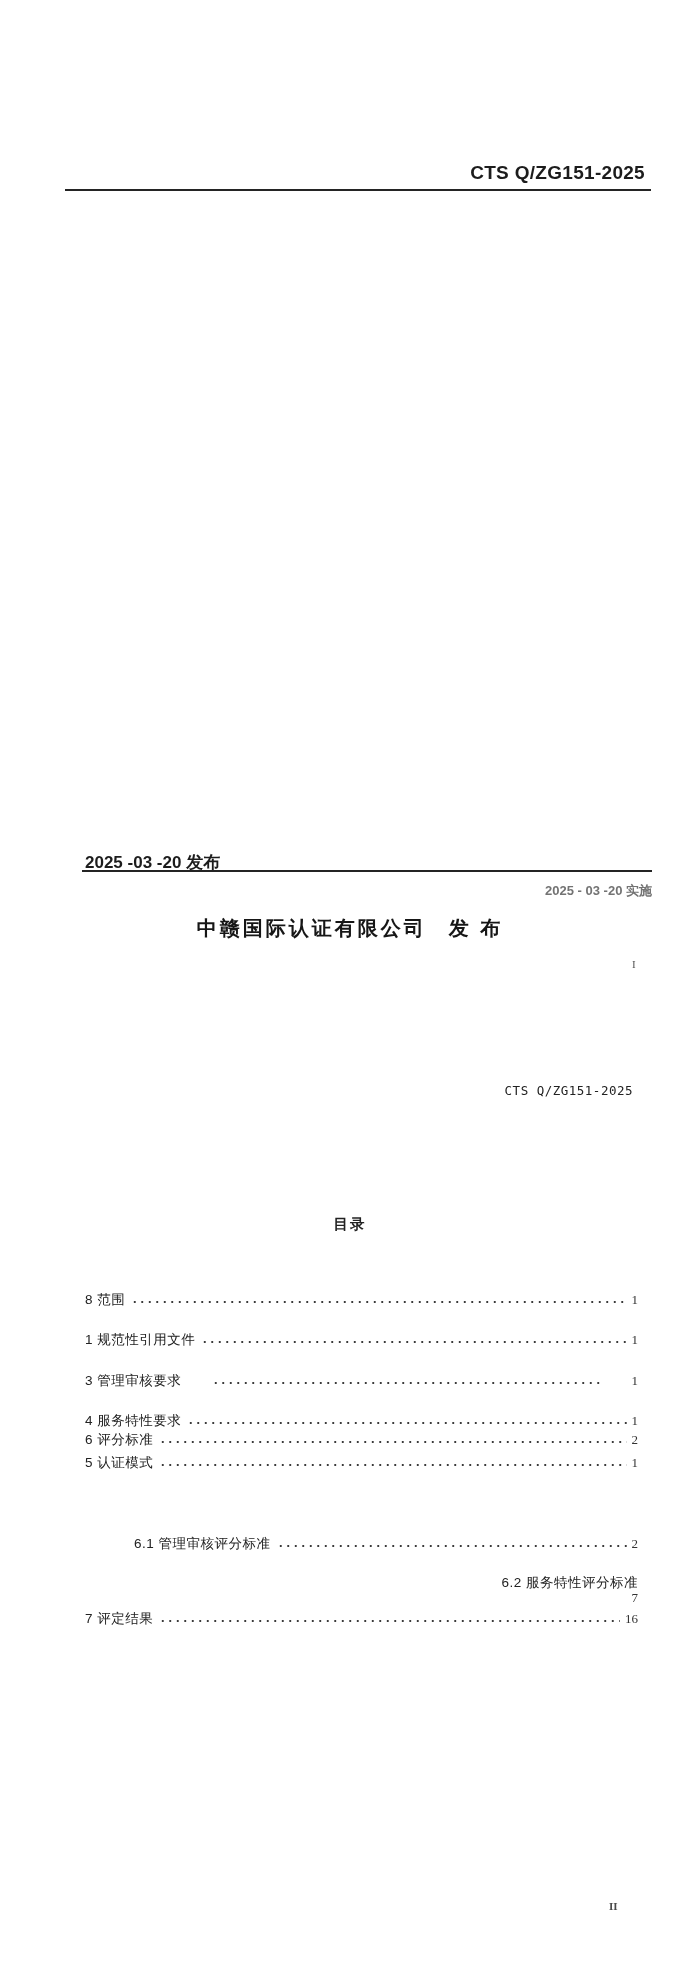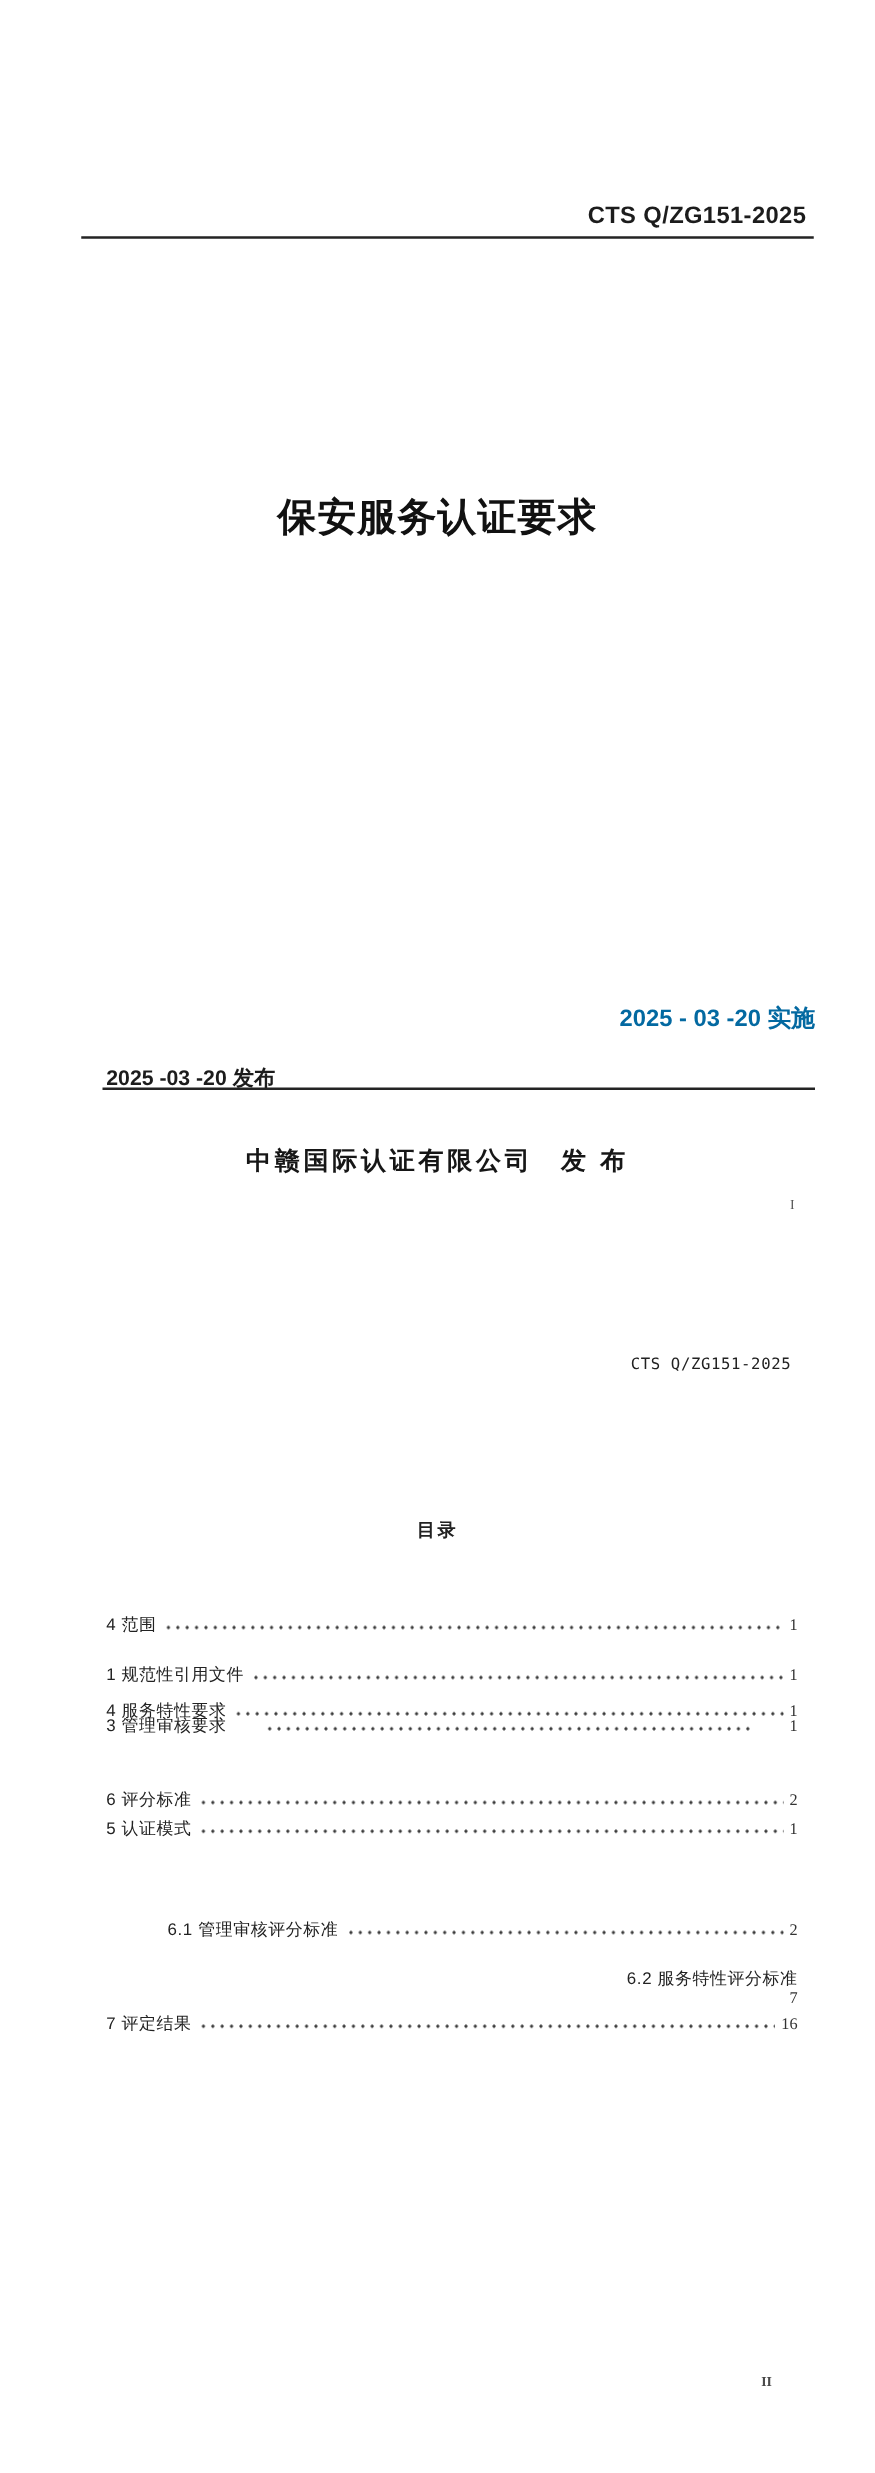--- a/index.html
+++ b/index.html
@@ -27,22 +27,22 @@
   .p1-title {
     position:absolute; top:381px; left:0; width:100%;
     text-align:center;
     font-size:31px; font-weight:600; letter-spacing:1px; color:#111;
   }
   .p1-date-left {
     position:absolute; top:839px; left:85px;
     font-size:17px; font-weight:600; color:#1c1c1c;
   }
   .p1-date-right {
-    position:absolute; top:790px; right:48px;
-    font-size:19px; font-weight:600; color:#0369a1;
+    position:absolute; top:870px; right:48px;
+    font-size:13px; font-weight:600; color:#737373;
   }
   .p1-rule-dates {
     position:absolute; top:858px; left:82px; width:570px; height:2px;
     background:#242424;
   }
   .p1-publisher-row {
     position:absolute; top:903px; left:0; width:100%;
     display:flex; justify-content:center; align-items:baseline; gap:22px;
     font-size:20px; font-weight:700; letter-spacing:3px; color:#161616;
   }
@@ -83,58 +83,57 @@
   }
   .toc-page {
     font-family:"Liberation Serif", serif;
     font-size:13px; color:#333; line-height:15px;
     white-space:nowrap;
   }
   .r0 { top:1240px; } .r0 .toc-label { font-weight:700; }
   .r1 { top:1280px; }
   .r2 { top:1320px; }
   .r3 { top:1361px;gap:25px; }
-  .r4 { top:1349px;text-align:right; }
+  .r4 { top:1401px;text-align:right; }
   .r5 { top:1443px; }
   .r6 { top:1420px;align-items:center; }
   .r7 { top:1524px; padding-left:49px; }
   .r8 { top:1563px; padding-left:49px;flex-direction:column; }
   .r9 { top:1599px; }
   .p2-pageno {
     position:absolute; top:1888px; left:609px;
     font-family:"Liberation Serif", serif;
     font-size:11px; font-weight:600; color:#4a4a4a;
   }
 </style>
 </head>
 <body>
 
 <div class="page">
 
   <div class="p1-header-code">CTS Q/ZG151-2025</div>
   <div class="p1-rule-top"></div>
 
-  <div class="p1-title">保安服务认证要求</div>
 
   <div class="p1-date-left">2025 -03 -20 发布</div>
   <div class="p1-date-right">2025 - 03 -20  实施</div>
   <div class="p1-rule-dates"></div>
 
   <div class="p1-publisher-row">
     <span>中赣国际认证有限公司</span>
     <span>发 布</span>
   </div>
 
   <div class="p1-pageno">I</div>
 
   <div class="p2-header-code">CTS Q/ZG151-2025</div>
   <div class="p2-toc-title">目录</div>
 
   <div class="toc-row r1">
-    <span class="toc-label">4 范围</span>
+    <span class="toc-label">8 范围</span>
     <span class="leader"></span>
     <span class="toc-page">1</span>
   </div>
   <div class="toc-row r2">
     <span class="toc-label">1 规范性引用文件</span>
     <span class="leader"></span>
     <span class="toc-page">1</span>
   </div>
   <div class="toc-row r3">
     <span class="toc-label">3 管理审核要求</span>

